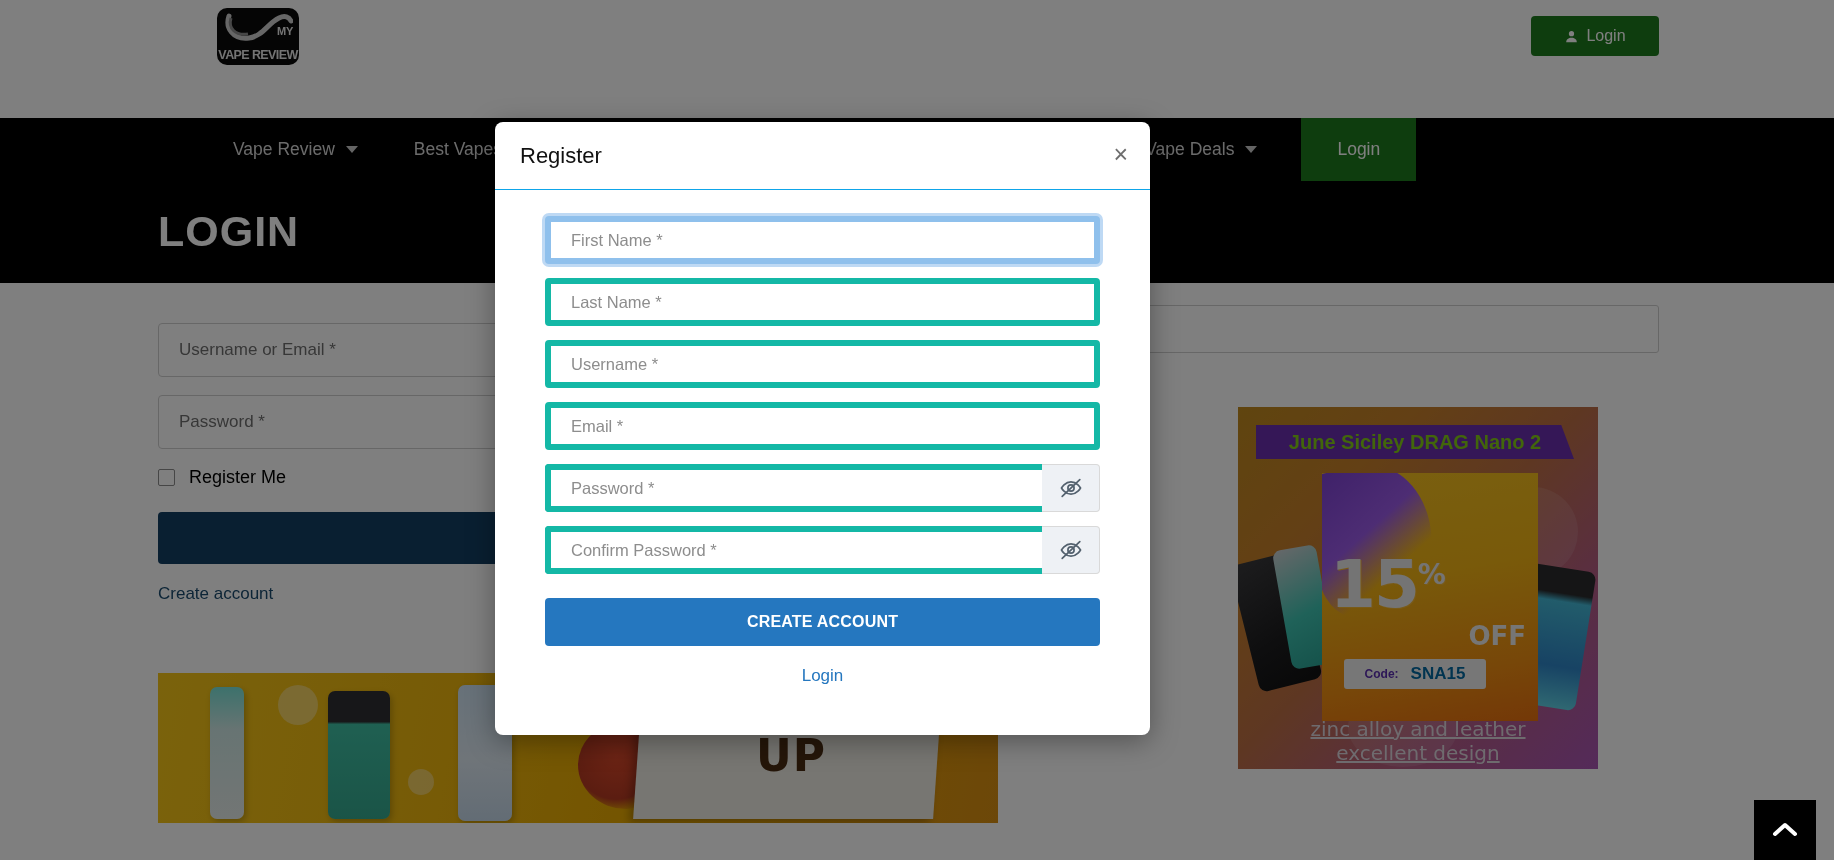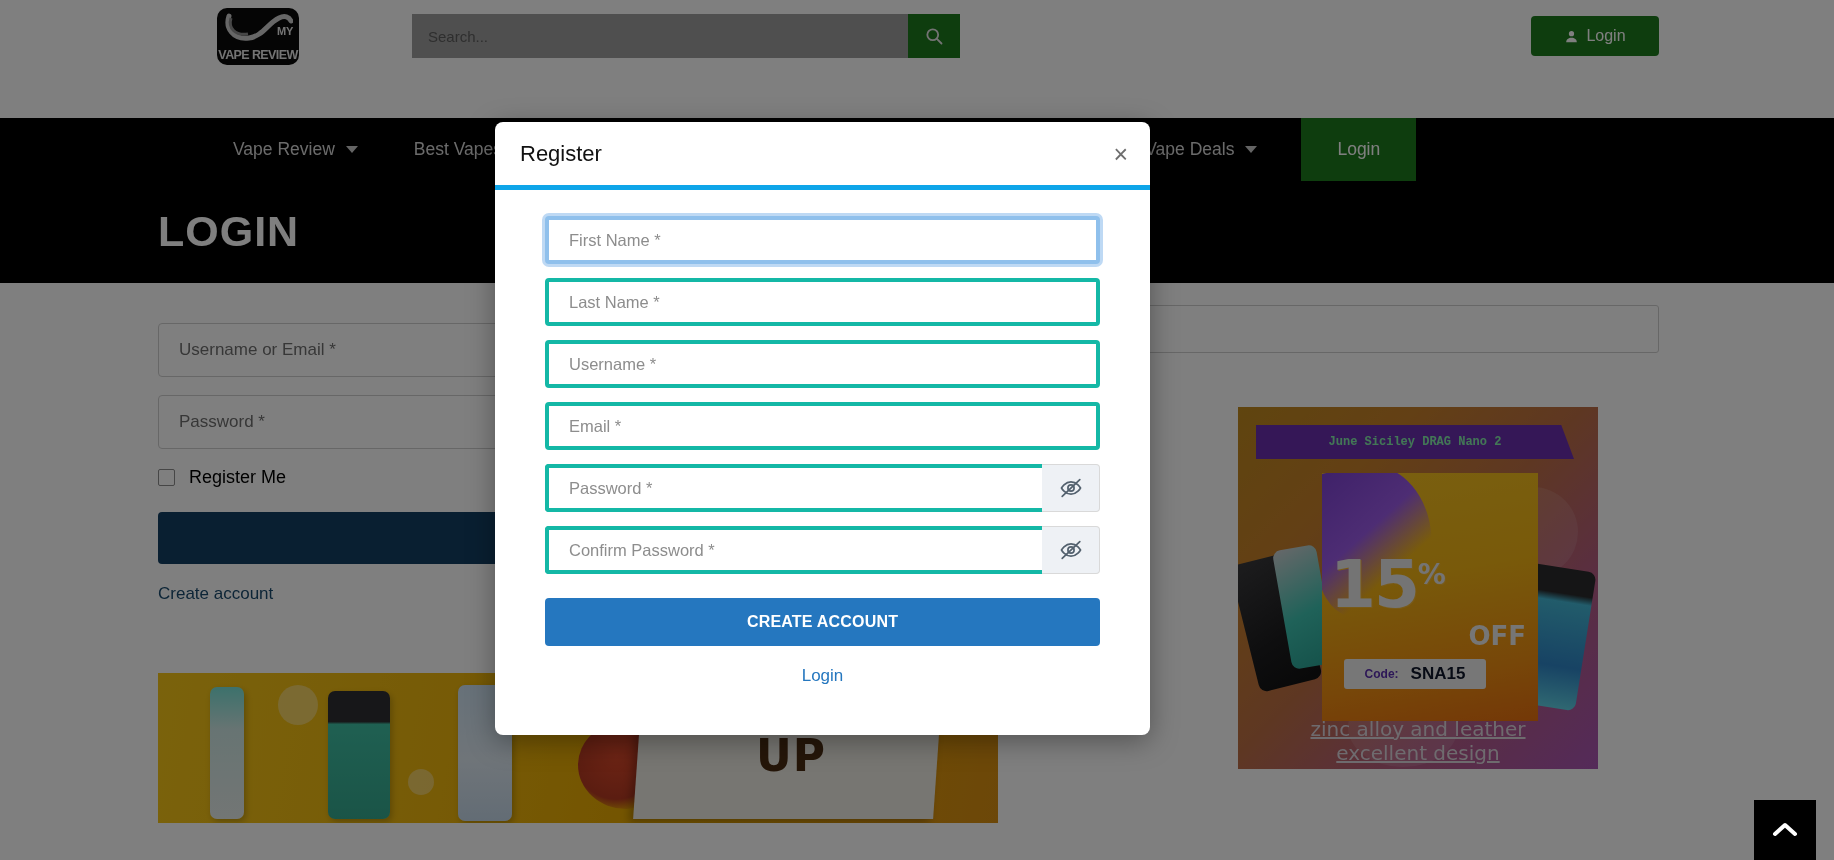--- a/index.html
+++ b/index.html
@@ -206,22 +206,22 @@
     background: linear-gradient(135deg,#c08a1e 0%,#c7802a 25%,#bd6f45 48%,#b45d82 72%,#a955b4 100%);
   }
   .ad-ribbon {
     position: absolute; left: 18px; top: 18px;
     width: 318px; height: 34px;
     background: #6a2fae;
     clip-path: polygon(0 0, 96% 0, 100% 100%, 0 100%);
     display: flex; align-items: center; justify-content: center;
   }
   .ad-ribbon-text {
-    color: #86efac; font-size: 12px; font-weight: bold;
-    font-family: Liberation Mono, monospace;
+    color: #84cc16; font-size: 20px; font-weight: bold;
+    font-family: Liberation Sans, sans-serif;
   }
   .ad-poster {
     position: absolute; left: 84px; top: 66px;
     width: 216px; height: 248px;
     background: linear-gradient(170deg,#f4c020 0%,#f2b415 42%,#ef8e12 78%,#e8700f 100%);
     overflow: hidden;
   }
   .ad-swirl {
     position: absolute; left: -10px; top: -8px; width: 120px; height: 150px;
     background: linear-gradient(150deg,#7a3fd0 0%,#9b5ae8 45%,rgba(155,90,232,0) 70%);
@@ -240,21 +240,21 @@
     position: absolute; right: 12px; top: 148px;
     color: #ececec; font-size: 26px; font-weight: bold;
     font-family: "DejaVu Sans", sans-serif;
   }
   .ad-code {
     position: absolute; left: 22px; bottom: 32px;
     width: 142px; height: 30px; background: #efefef; border-radius: 3px;
     display: flex; align-items: center; justify-content: center; gap: 12px;
   }
   .ad-code-lbl { color: #5b2fae; font-size: 12px; font-weight: bold; }
-  .ad-code-val { color: #0f172a; font-size: 17px; font-weight: bold; }
+  .ad-code-val { color: #0369a1; font-size: 17px; font-weight: bold; }
   .ad-tagline {
     position: absolute; left: 0; right: 0; bottom: 4px;
     text-align: center; color: #ddd6dd; font-size: 20px;
     text-decoration: underline; line-height: 1.2;
     font-family: "DejaVu Sans", sans-serif;
   }
   .ad-dev-l {
     position: absolute; left: 6px; top: 150px;
     width: 64px; height: 130px; border-radius: 8px;
     background: linear-gradient(160deg,#3a3a3c 0%,#1d1d1f 60%,#111 100%);
@@ -288,21 +288,21 @@
     width: 655px; height: 613px;
     background: #ffffff;
     border-radius: 8px;
     z-index: 1000;
     box-shadow: 0 6px 28px rgba(0,0,0,.35);
     display: flex; flex-direction: column;
     overflow: hidden;
   }
   .modal-header {
     position: relative; height: 68px;
-    border-bottom: 5px solid #0ea5e9;
+    border-bottom: 1px solid #0ea5e9;
     display: flex; align-items: center;
   }
   .modal-title {
     margin-left: 25px; font-size: 22px; color: #111111;
   }
   .modal-close {
     position: absolute; right: 22px; top: 20px;
     background: none; border: none; cursor: pointer;
     font-size: 25px; color: #6e6e6e; line-height: 1;
     font-family: "Liberation Sans", sans-serif;
@@ -311,21 +311,21 @@
     flex: 1; padding: 26px 50px 0 50px;
     display: flex; flex-direction: column;
   }
   .m-field {
     position: relative;
     width: 100%; height: 48px; margin-bottom: 14px;
     display: flex;
   }
   .m-input {
     flex: 1; height: 48px;
-    border: 4px solid #14b8a6; border-radius: 4px;
+    border: 6px solid #14b8a6; border-radius: 4px;
     background: #ffffff;
     padding: 0 20px; font-size: 16.5px; color: #2c2c2c;
     outline: none;
     font-family: "Liberation Sans", sans-serif;
   }
   .m-input::placeholder { color: #8d8d8d; }
   .m-input.focused {
     border-color: #8fc0ec;
     box-shadow: 0 0 0 3px rgba(110,170,230,.45);
   }
@@ -358,29 +358,20 @@
   <div class="top-header">
     <div class="logo">
       <svg class="logo-swoosh" viewBox="0 0 70 32">
         <path d="M6 4 C2 16, 10 28, 26 26 C40 24, 44 12, 56 6 C62 3, 66 5, 68 9" fill="none" stroke="#cfcfcf" stroke-width="5" stroke-linecap="round"></path>
         <path d="M8 6 C5 16, 12 24, 25 22" fill="none" stroke="#8e8e8e" stroke-width="3"></path>
       </svg>
       <span class="logo-my">MY</span>
       <span class="logo-vr">VAPE REVIEW</span>
     </div>
 
-    <div class="search-wrap">
-      <input class="search-input" type="text" placeholder="Search..." style="">
-      <button class="search-btn">
-        <svg width="20" height="20" viewBox="0 0 24 24" fill="none" stroke="#e6e6e6" stroke-width="2.2">
-          <circle cx="10.5" cy="10.5" r="6.5"></circle>
-            <line x1="15.5" y1="15.5" x2="21" y2="21" stroke-linecap="round"></line>
-        </svg>
-      </button>
-    </div>
 
     <button class="header-login-btn">
       <svg width="15" height="15" viewBox="0 0 24 24" fill="#ffffff">
         <circle cx="12" cy="7.5" r="4.2"></circle>
         <path d="M3.5 21c0-4.7 3.8-7.2 8.5-7.2s8.5 2.5 8.5 7.2z"></path>
       </svg>
       <span>Login</span>
     </button>
   </div>
 

